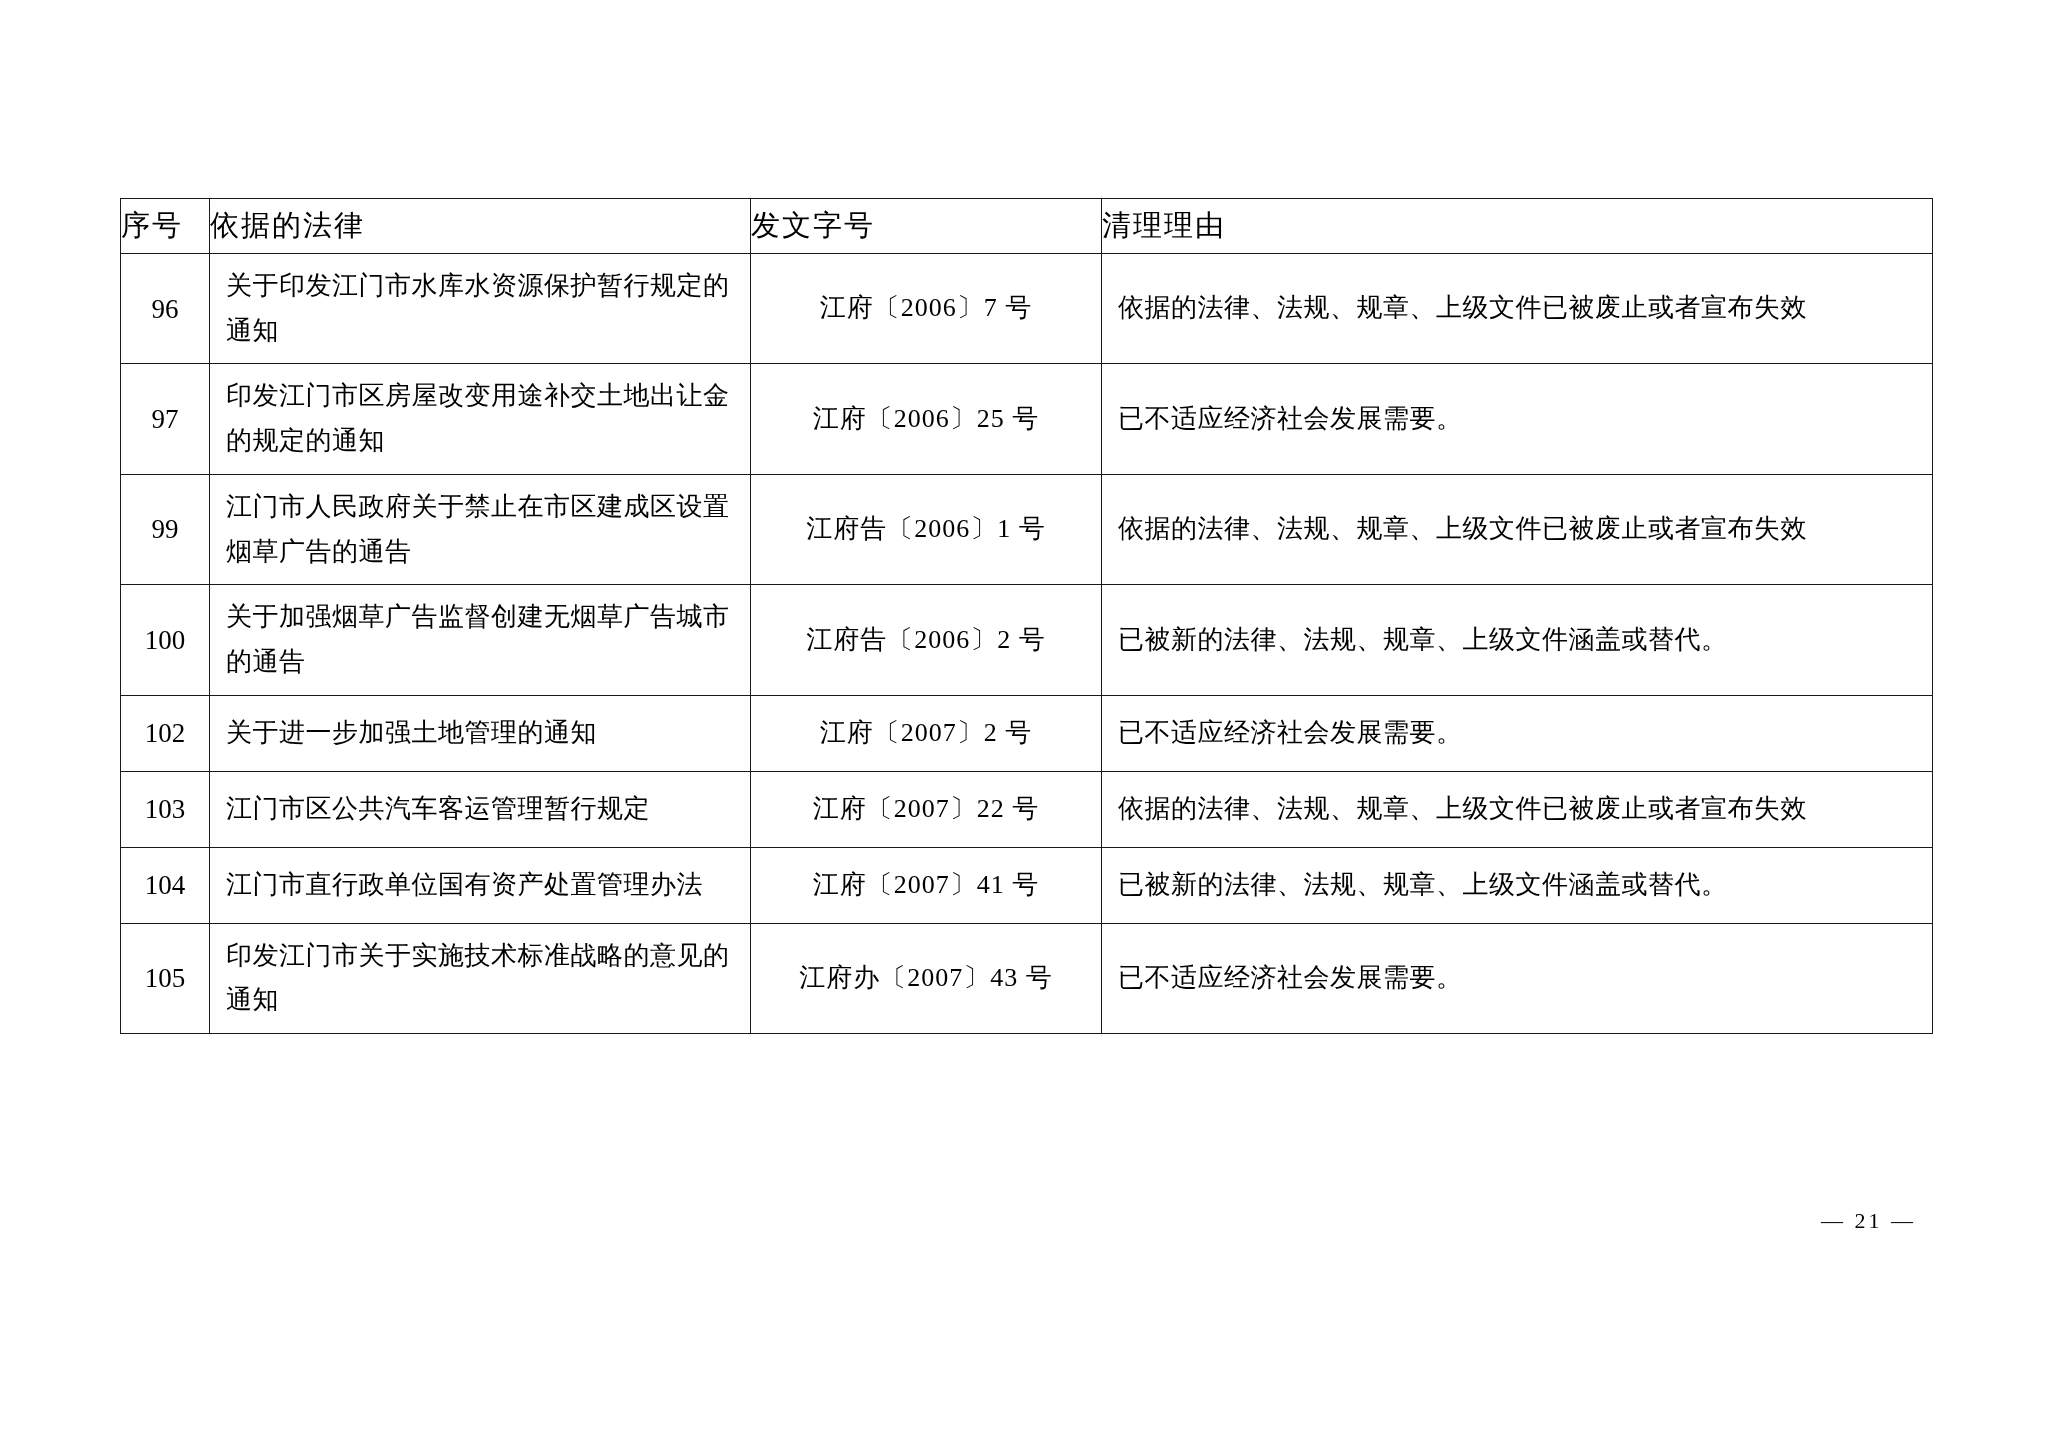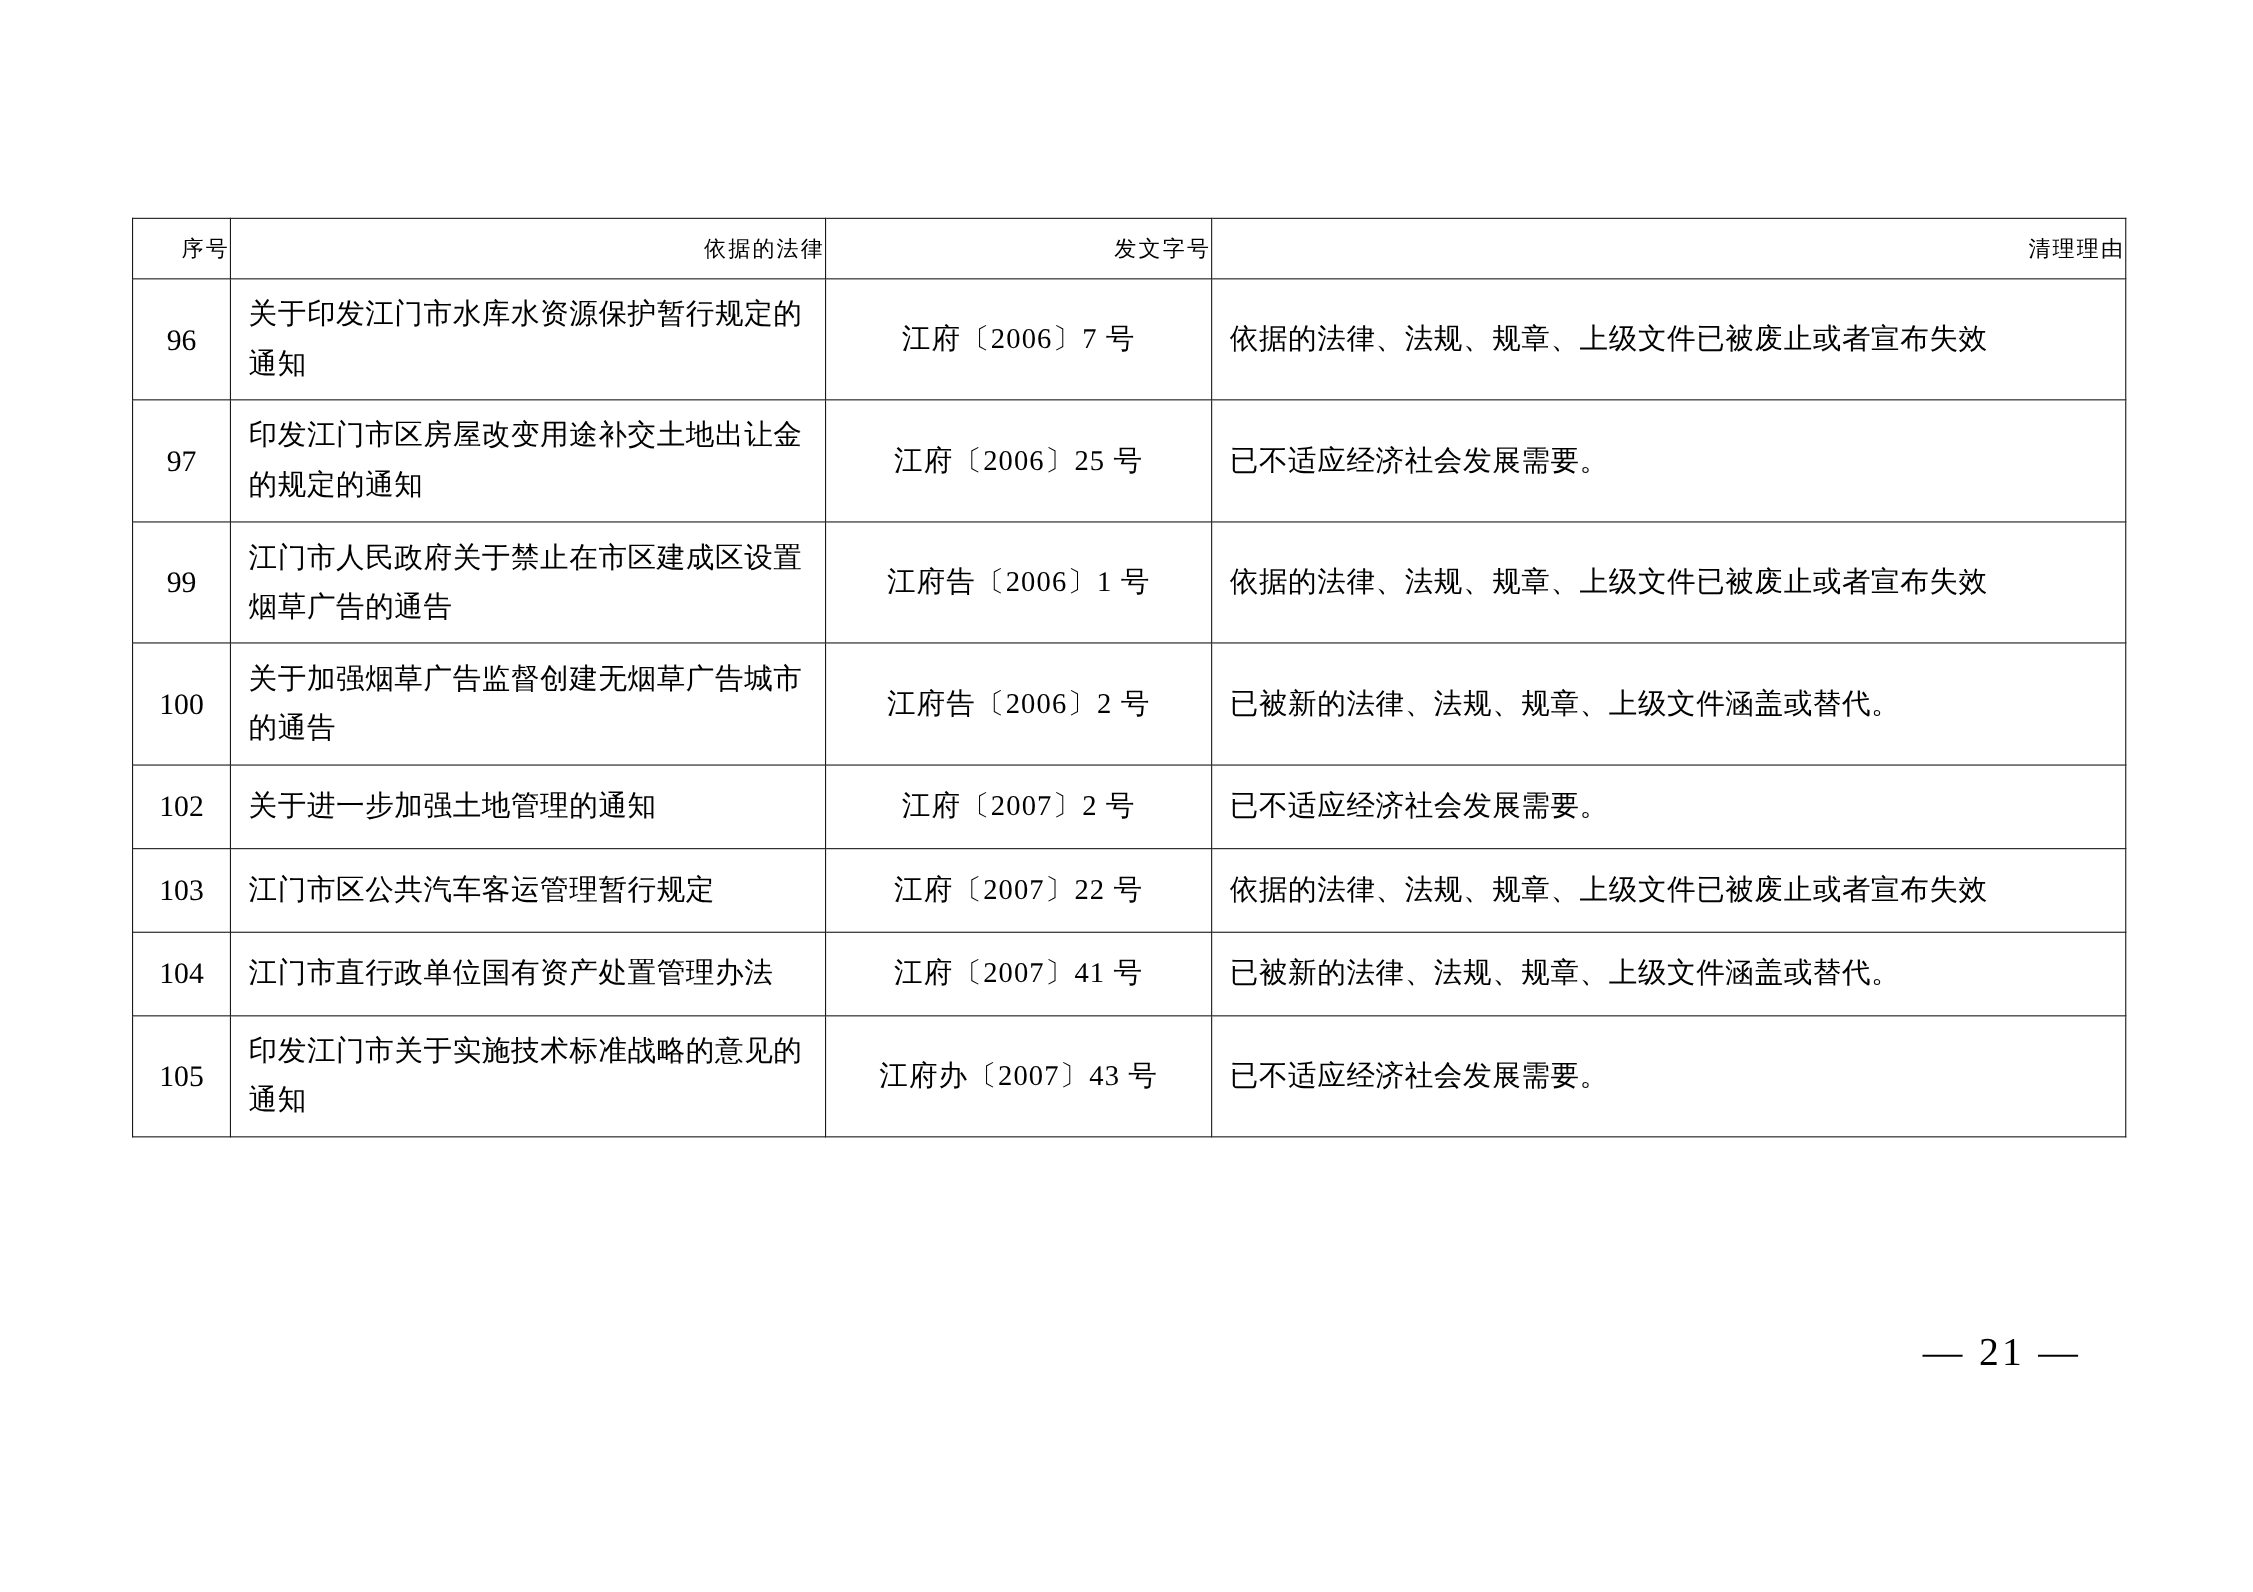--- a/index.html
+++ b/index.html
@@ -37,22 +37,22 @@
     vertical-align: middle;
     font-weight: normal;
   }
   .col-no     { width: 88px; }
   .col-title  { width: 540px; }
   .col-number { width: 350px; }
   .col-reason { width: 830px; }
 
   thead td {
     height: 54px;
-    text-align: right;
-    font-size: 20px;
+    text-align: left;
+    font-size: 29px;
     font-weight: bold;
     letter-spacing: 2px;
   }
   tbody td {
     font-size: 26px;
     line-height: 1.72;
   }
   td.cell-no {
     text-align: center;
     font-size: 27px;
@@ -69,23 +69,23 @@
   td.cell-reason {
     text-align: left;
     padding: 10px 12px 10px 16px;
     letter-spacing: 0.5px;
   }
   tbody tr { height: 76px; padding-left: 48px; }
   tbody tr.tall { height: 96px; }
 
   .page-number {
     position: absolute;
-    right: 156px;
+    right: 132px;
     top: 1208px;
-    font-size: 36px;
+    font-size: 22px;
     letter-spacing: 3px;
   }
 </style>
 </head>
 <body>
 
 <div class="page">
 
   <table class="doc-table">
     <thead>

